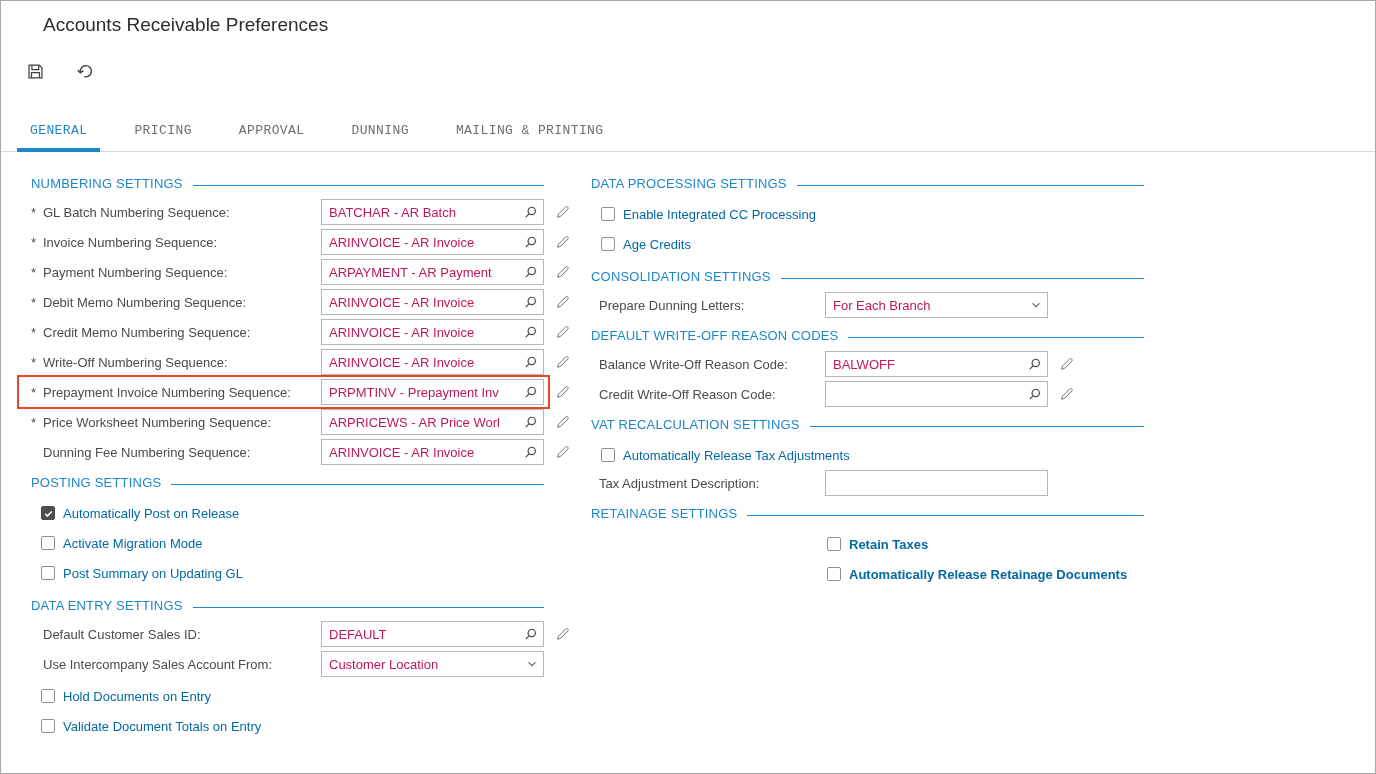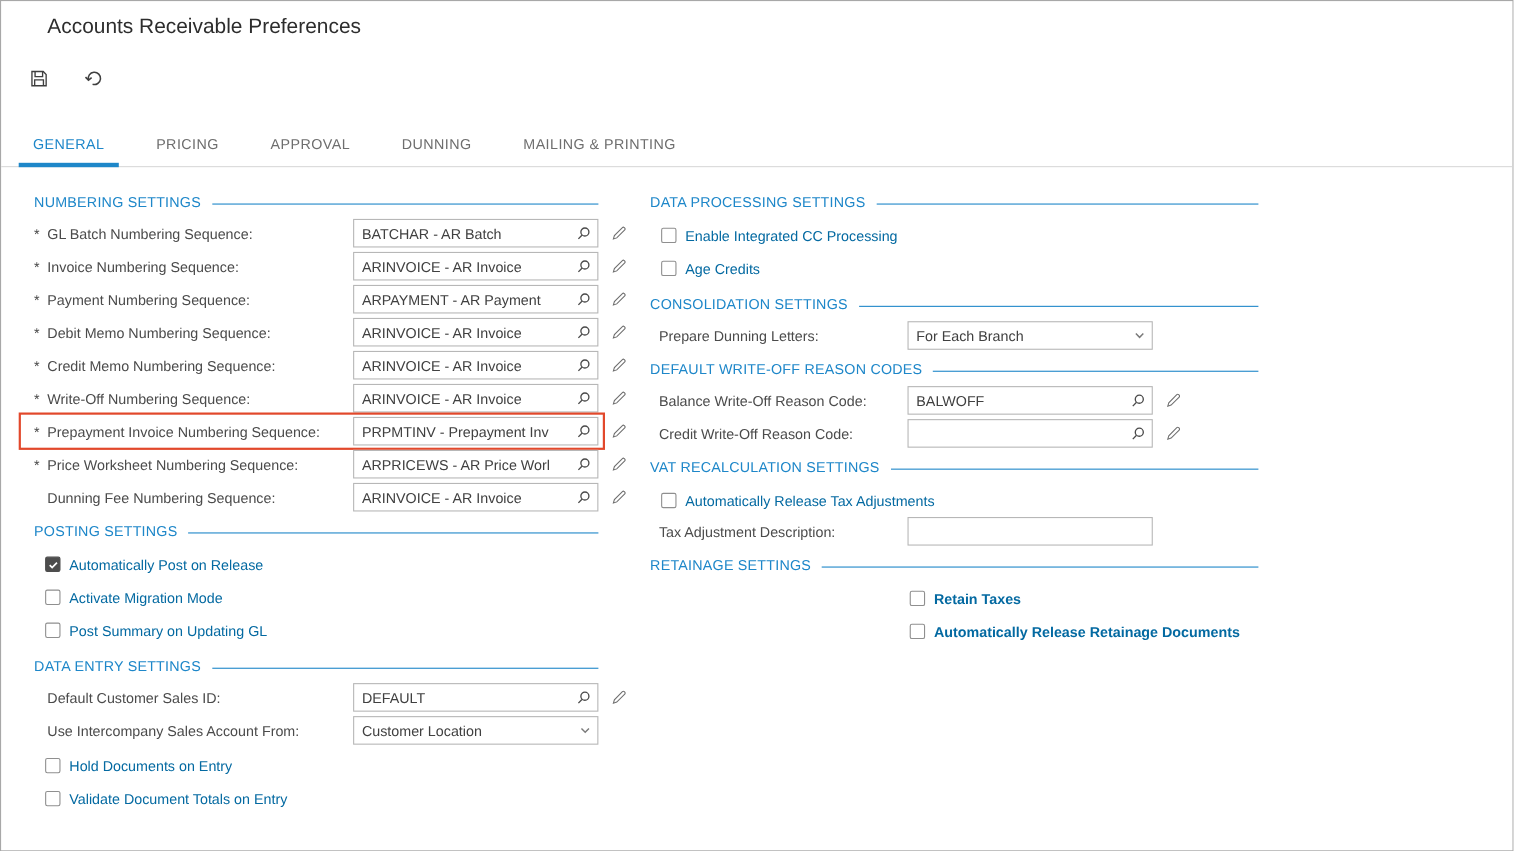--- a/index.html
+++ b/index.html
@@ -10,21 +10,21 @@
   }
   .title { position:absolute; left:42px; top:13px; font-size:19px; color:#2d2d2d; }
   .toolbar { position:absolute; left:22px; top:58px; display:flex; gap:26px; }
   .tbtn { width:24px; height:24px; display:flex; align-items:center; justify-content:center;
           color:#3f3f3f; cursor:pointer; }
   .tbtn svg { width:19px; height:19px; }
 
   .tabs { position:absolute; left:0; right:0; top:108px; height:43px;
           border-bottom:1px solid #d9d9d9; display:flex; align-items:stretch; padding-left:16px; }
   .tab { padding:0 13px; margin-right:21px; display:flex; align-items:center;
-         font-size:13px; letter-spacing:.4px; color:#6e6e6e; position:relative; cursor:pointer; white-space:nowrap; }
+         font-size:13px; letter-spacing:.4px; color:#6e6e6e; position:relative; cursor:pointer; white-space:nowrap;font-family:Liberation Mono, monospace; }
   .tab.active { color:#1e87c9; }
   .tab.active::after { content:''; position:absolute; left:0; right:0; bottom:-1px; height:4px; background:#1e87c9; }
 
   .content { position:absolute; top:151px; left:0; right:0; bottom:0; }
   .col { position:absolute; top:14px; }
   .col-left  { left:30px;  width:560px; }
   .col-right { left:590px; width:553px; }
 
   .section-title { display:flex; align-items:center; height:18px; margin:8px 0 7px;
                    color:#1e87c9; font-size:13px; letter-spacing:.2px; white-space:nowrap; }
@@ -32,21 +32,21 @@
   .col-right .section-title { width:553px; }
   .rule { flex:1; height:1px; background:#1e87c9; margin-left:10px; margin-top:4px; }
 
   .row { display:flex; align-items:center; height:26px; margin-bottom:4px; position:relative; font-size:13px; }
   .lbl { display:flex; color:#4b4b4b; align-items:center; }
   .col-left  .lbl { width:290px; }
   .col-right .lbl { width:234px; padding-left:8px; }
   .star { width:12px; color:#4b4b4b; }
   .field { width:223px; height:26px; border:1px solid #b7b7b7; background:#fff;
            display:flex; align-items:center; padding:0 5px 0 7px; cursor:text; }
-  .field .val { flex:1; color:#404040; white-space:nowrap; overflow:hidden; }
+  .field .val { flex:1; color:#be185d; white-space:nowrap; overflow:hidden; }
   .field svg.mag { width:15px; height:15px; flex:none; color:#4a4a4a; cursor:pointer; }
   .field svg.chev { width:12px; height:12px; flex:none; color:#7a7a7a; cursor:pointer; }
   .pencil { margin-left:10px; display:flex; align-items:center; cursor:pointer; color:#6f6f6f; }
   .pencil svg { width:16px; height:16px; }
 
   .cbrow { display:flex; align-items:center; height:30px; position:relative; font-size:13px; color:#0369a1; }
   .col-left  .cbrow { padding-left:10px; }
   .col-right .cbrow { padding-left:10px; }
   .col-right .cbrow.indent { padding-left:236px;font-weight:bold; }
   .cb { width:14px; height:14px; border:1px solid #8f8f8f; border-radius:2px; background:#fff;

